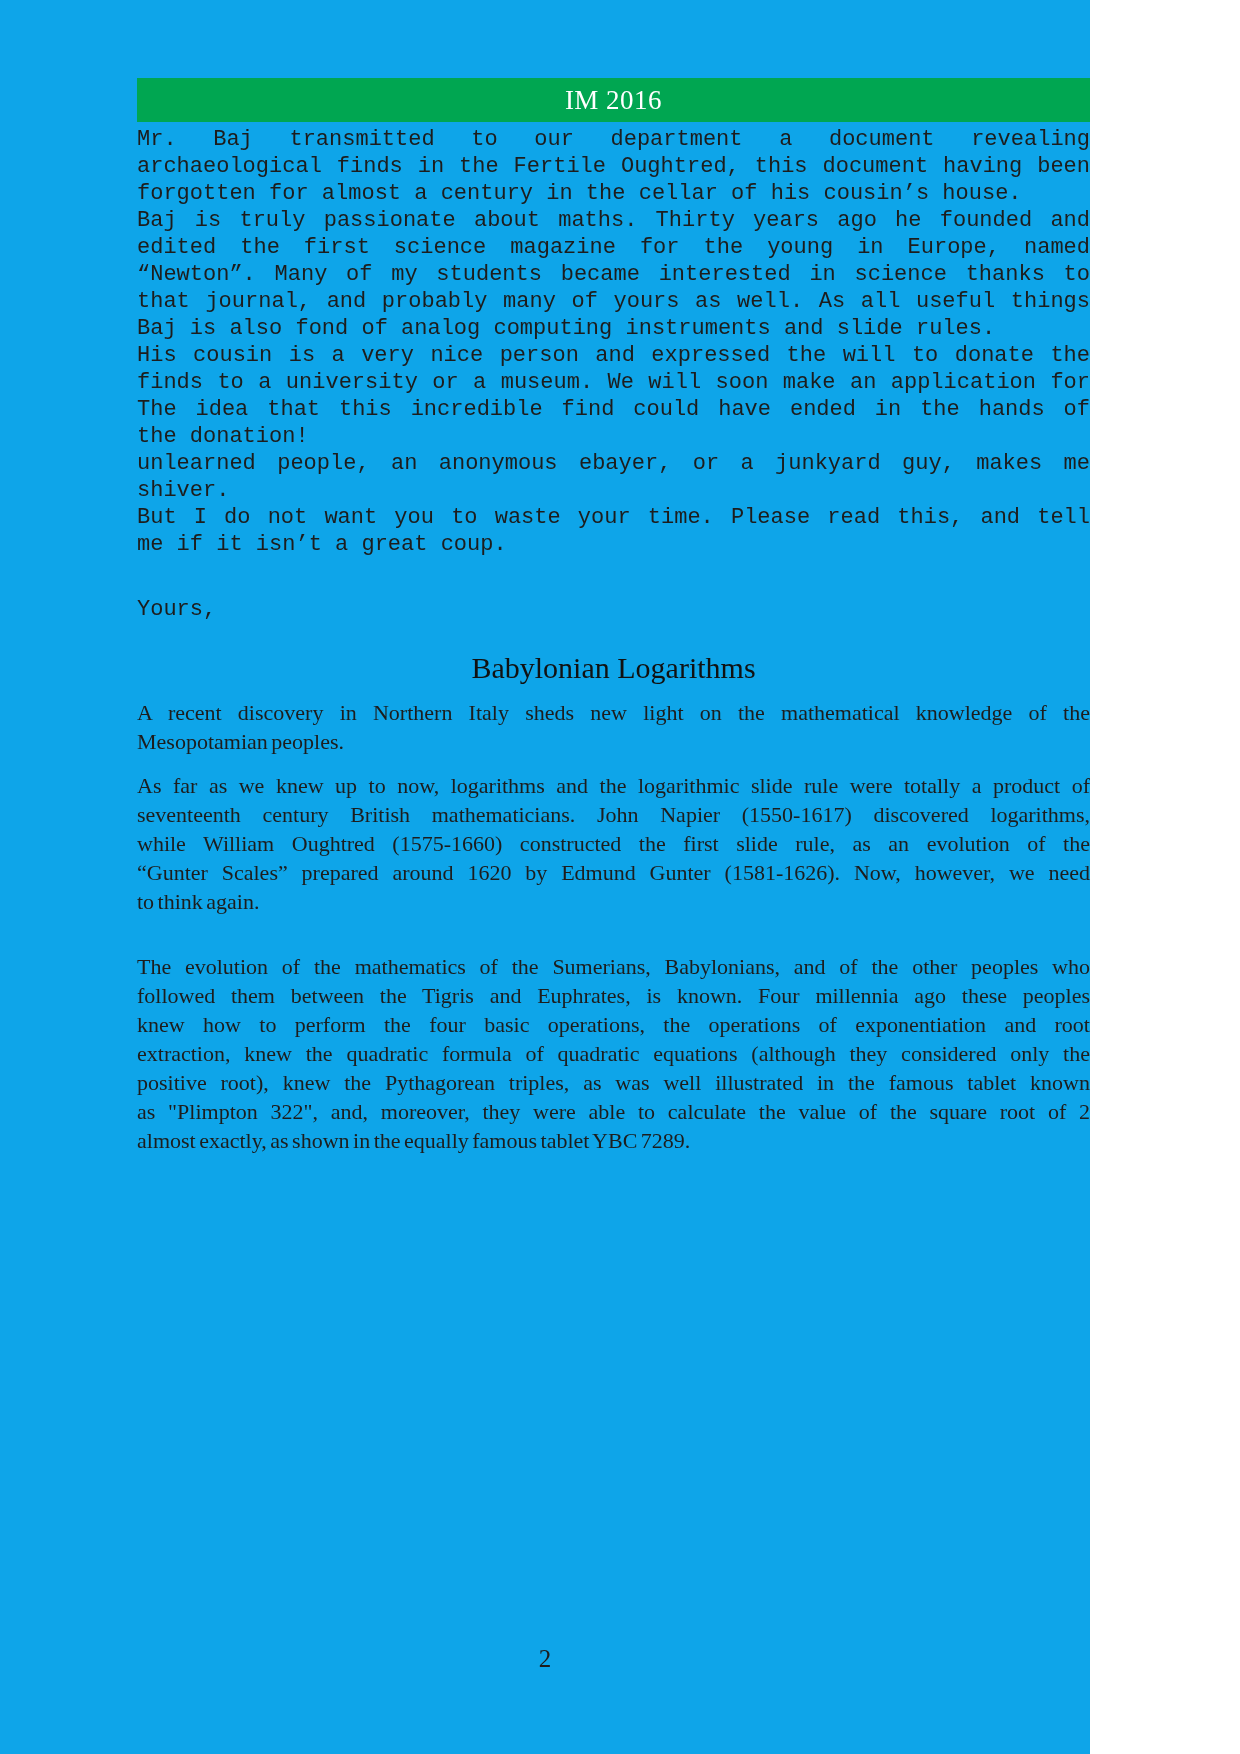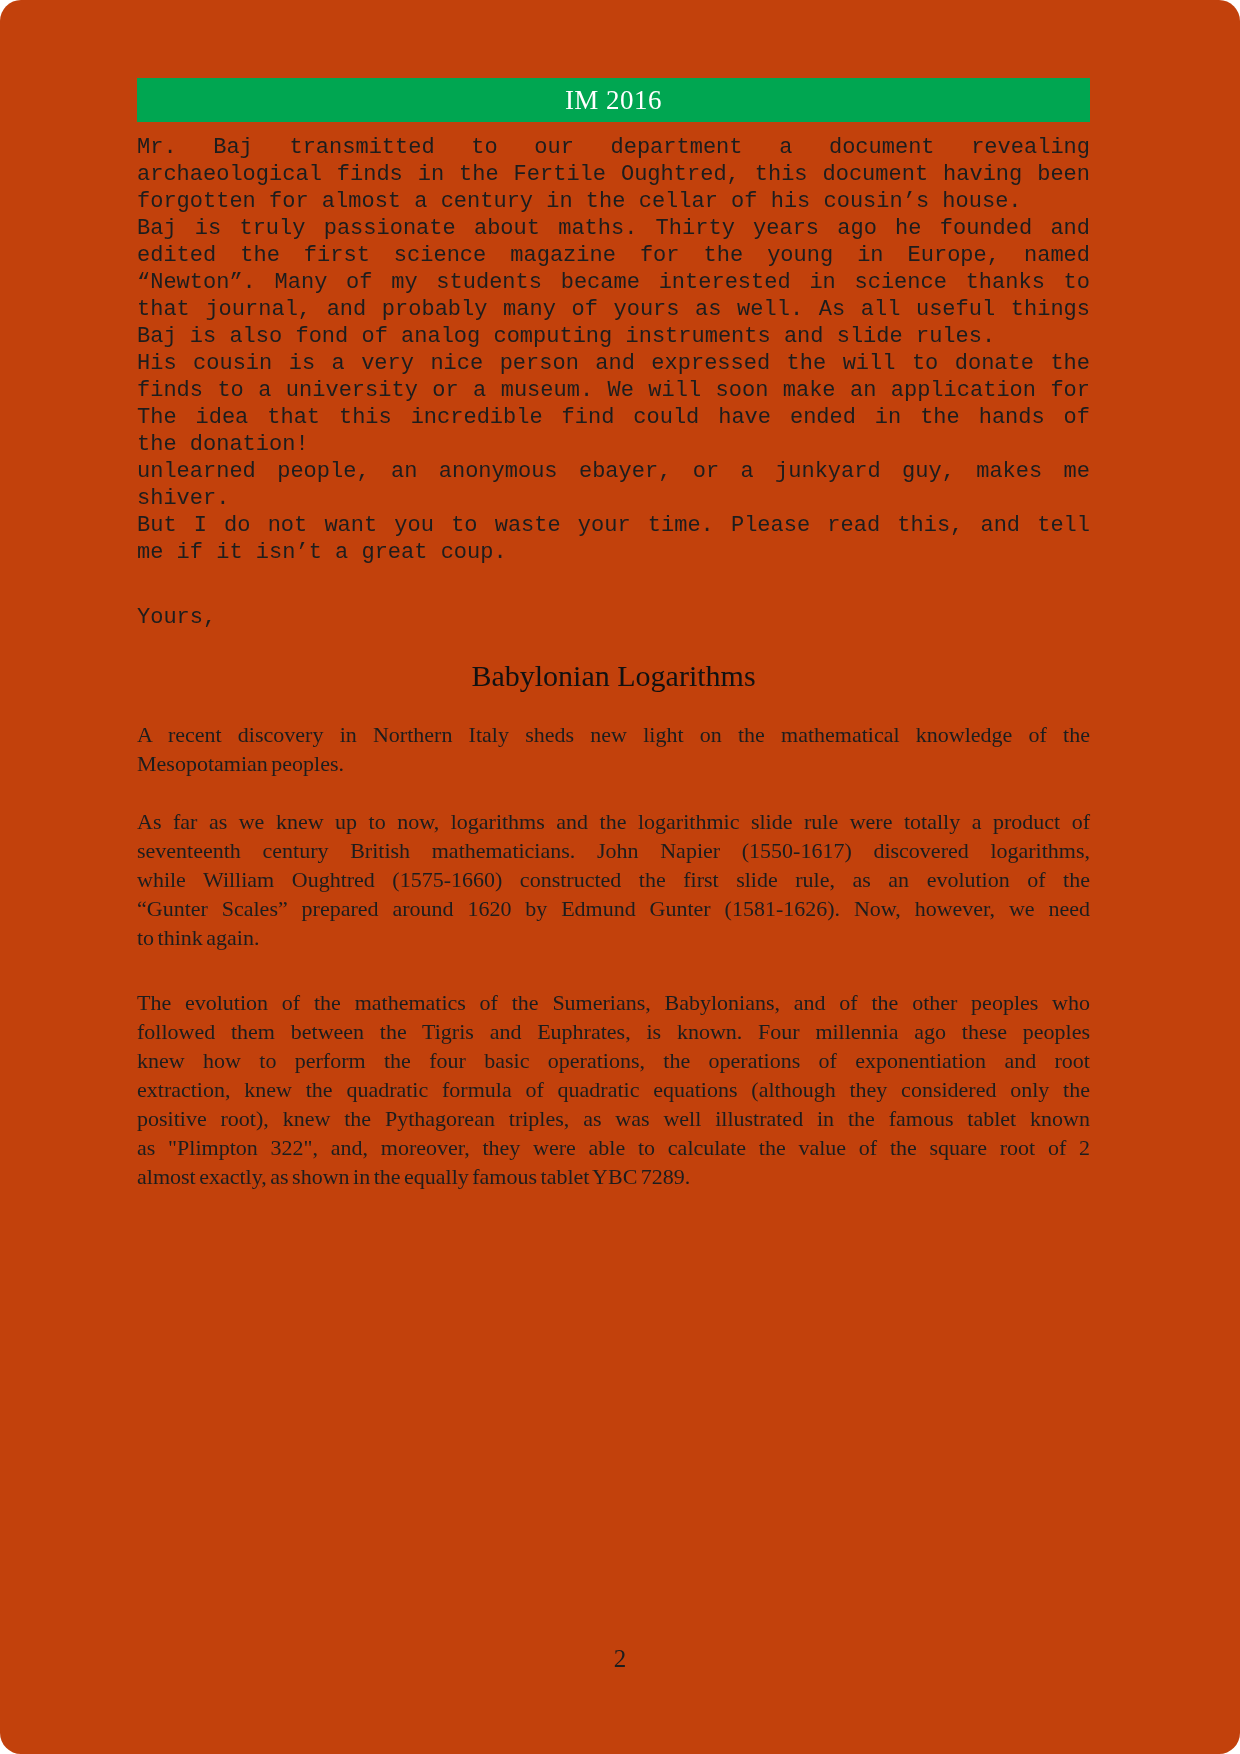--- a/index.html
+++ b/index.html
@@ -1,24 +1,23 @@
 <!DOCTYPE html>
 <html><head>
 <meta charset="utf-8">
 <style>
   html, body { margin: 0; padding: 0; background: #ffffff; }
   .page {
     position: relative;
-    width: 1240px;
+    width: 1090px;
     height: 1754px;
-    background: #c2410c;
+    background: #0ea5e9;
     overflow: hidden;
     font-family: "Liberation Serif", serif;
     color: #1d1d1d;
-    border-radius: 21px;
   }
   .content {
     position: absolute;
     left: 137px;
     top: 0;
     width: 953px;
   }
   .banner {
     margin-top: 78px;
     height: 44px;
@@ -31,38 +30,38 @@
     color: #ffffff;
     font-family: "Liberation Serif", serif;
     font-size: 27px;
     letter-spacing: 0.5px;
   }
   .mono {
     font-family: "Liberation Mono", monospace;
     font-size: 22px;
     line-height: 27px;
   }
-  .letter { margin-top: 12px; }
+  .letter { margin-top: 4px; }
   .closing { margin-top: 38px; }
   .serif {
     font-family: "Liberation Serif", serif;
     font-size: 22px;
     line-height: 29px;
     word-spacing: -2px;
   }
   .heading {
     margin: 30px 0 0 0;
     text-align: center;
     font-family: "Liberation Serif", serif;
     font-weight: normal;
     font-size: 30px;
     line-height: 30px;
     color: #111111;
   }
-  .para { margin-top: 29px; }
+  .para { margin-top: 15px; }
   .para-c { margin-top: 36px; }
   .tl { text-align: left; }
   .tl.j { text-align: justify; text-align-last: justify; }
   .footer {
     position: absolute;
     top: 1645px;
     left: 0;
     width: 100%;
     text-align: center;
     font-family: "Liberation Serif", serif;

